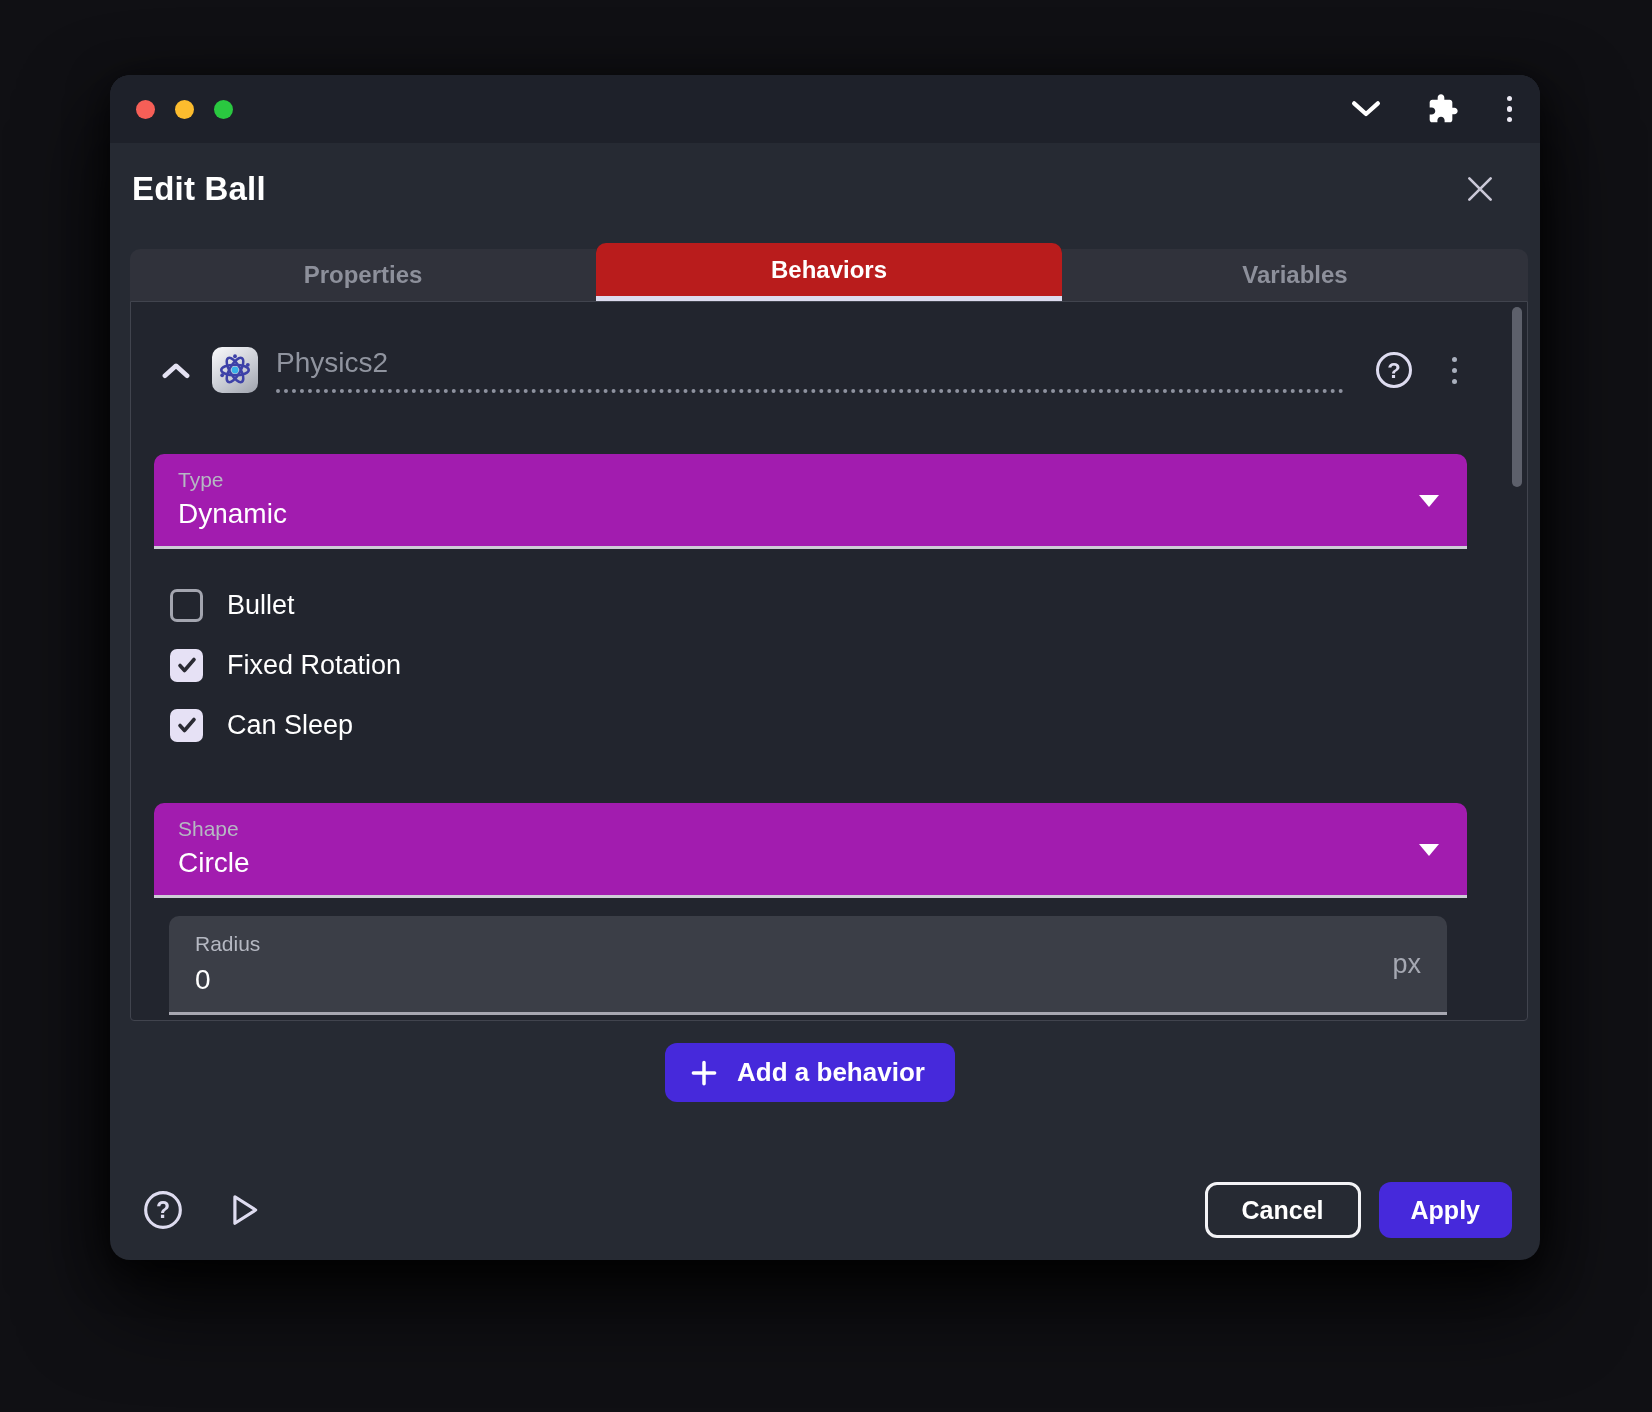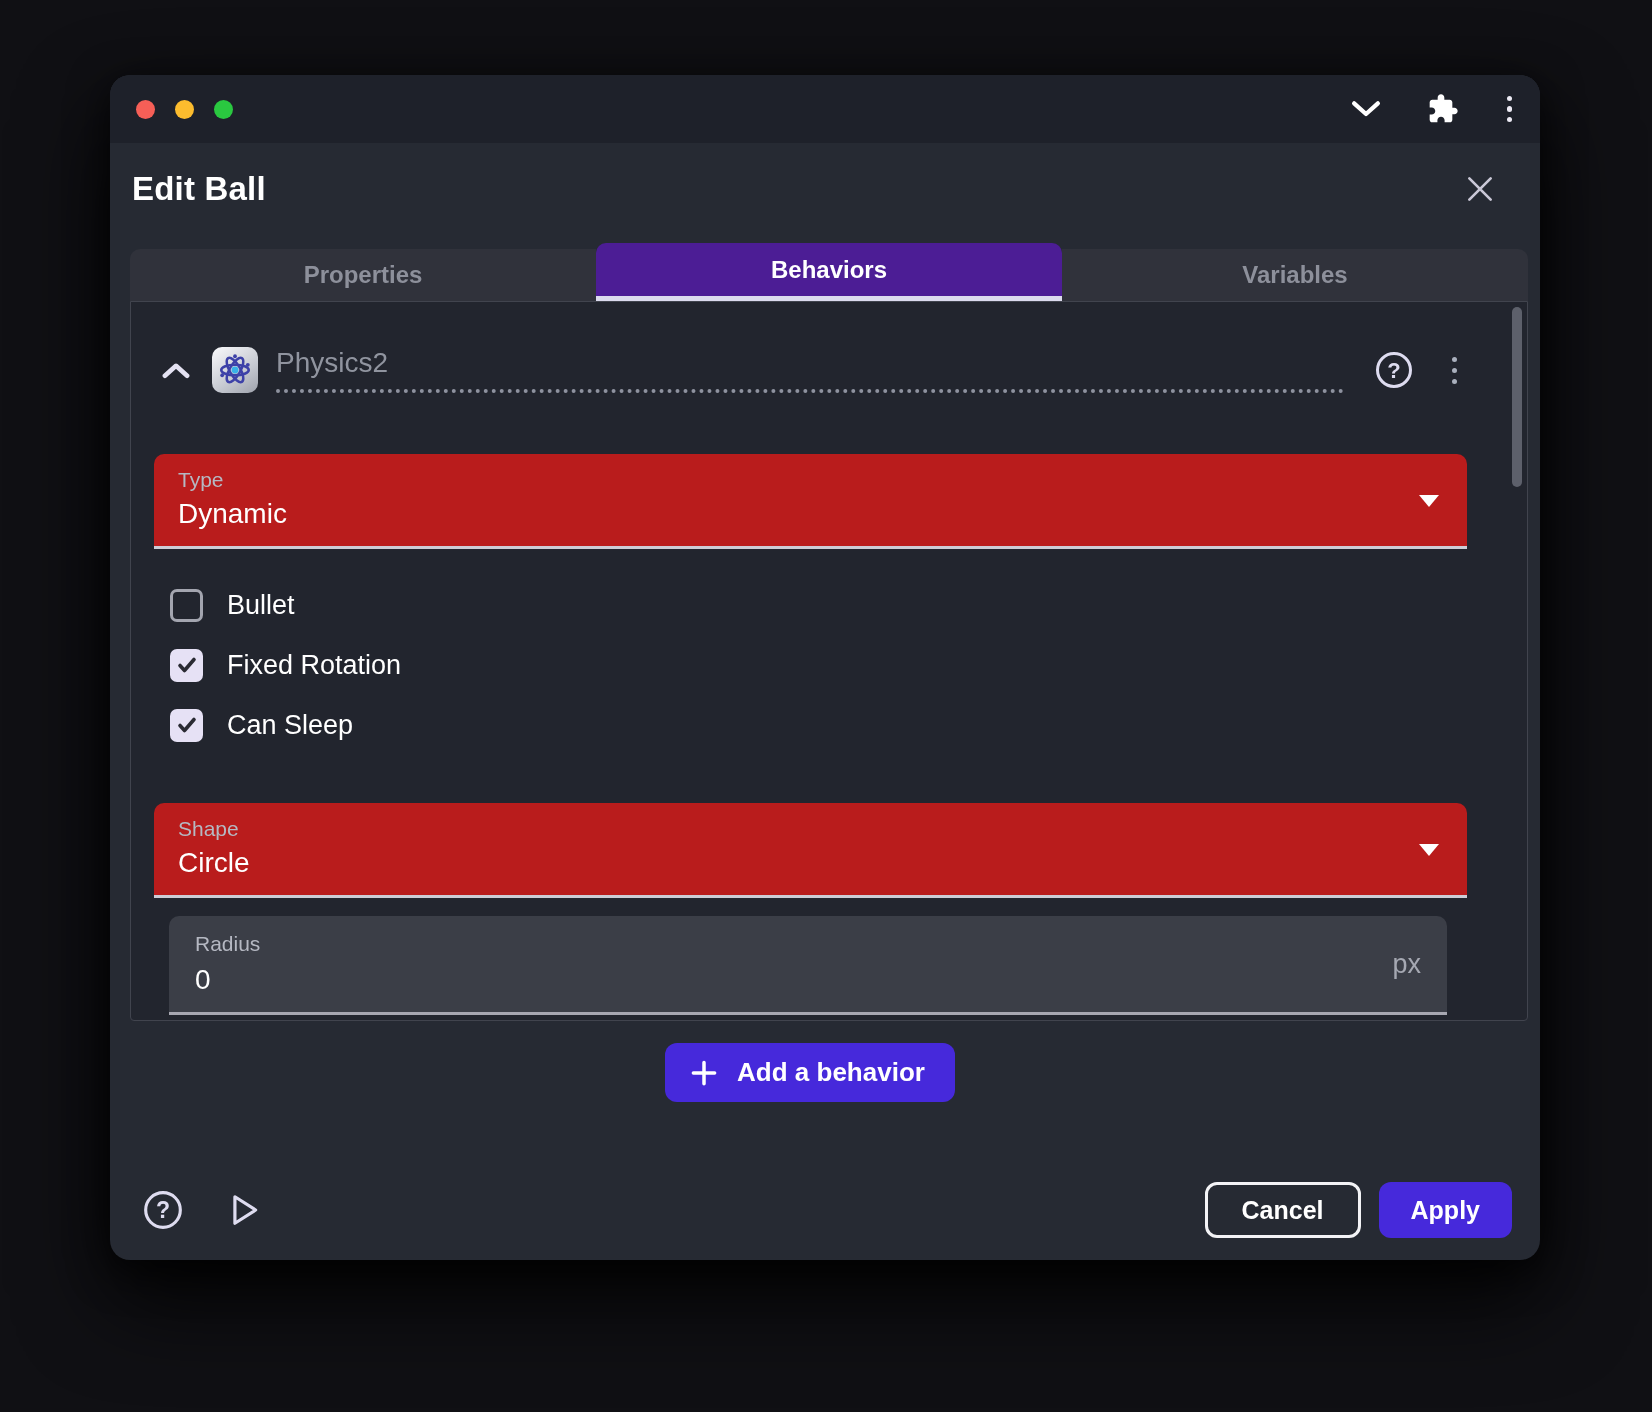--- a/index.html
+++ b/index.html
@@ -40,21 +40,21 @@
   }
   .tab{
     flex:1;height:52px;background:#30323b;color:#8d909b;
     font-size:24px;font-weight:700;display:flex;align-items:center;justify-content:center;
     cursor:pointer;position:relative;
   }
   .tab:first-child{border-radius:10px 0 0 0;}
   .tab:last-child{border-radius:0 10px 0 0;}
   .tab:not(.active) + .tab:not(.active){border-left:2px solid #55575f;}
   .tab.active{
-    height:58px;background:#4c1d95;color:#fff;border-radius:10px 10px 0 0;
+    height:58px;background:#b91c1c;color:#fff;border-radius:10px 10px 0 0;
     border-bottom:5px solid var(--tab-underline,#dcdbee);
     box-sizing:border-box;z-index:2;
   }
   
   .panel{
     margin:0 12px 0 20px;height:720px;background:#22252e;
     border:1px solid #41444e;border-radius:0 0 4px 4px;box-sizing:border-box;
     position:relative;padding:12px 60px 0 23px;
   }
   .scrollbar-thumb{
@@ -71,21 +71,21 @@
   .behavior-name-field{
     flex:1;margin-left:18px;margin-right:30px;cursor:text;
     border-bottom:4px dotted #8e929f;padding-bottom:10px;
   }
   .behavior-name{color:#90949f;font-size:28px;}
   .help-btn{display:flex;cursor:pointer;margin-right:34px;}
   .behavior-kebab{display:flex;flex-direction:column;gap:6px;cursor:pointer;padding:4px;margin-right:6px;}
   .behavior-kebab i{width:5px;height:5px;border-radius:50%;background:#aab0bd;display:block;}
   
   .select{
-    margin-top:52px;background:#b91c1c;border-radius:10px 10px 0 0;
+    margin-top:52px;background:#a21caf;border-radius:10px 10px 0 0;
     border-bottom:3px solid #cdcdd6;padding:14px 26px 16px 24px;
     position:relative;cursor:pointer;
   }
   .select .fld-label{color:#b5b8c2;font-size:21px;}
   .select .fld-value{color:#fff;font-size:28px;margin-top:6px;}
   .caret{
     position:absolute;right:28px;top:50%;margin-top:-5px;
     width:0;height:0;border-left:10px solid transparent;border-right:10px solid transparent;
     border-top:12px solid #fff;
   }

